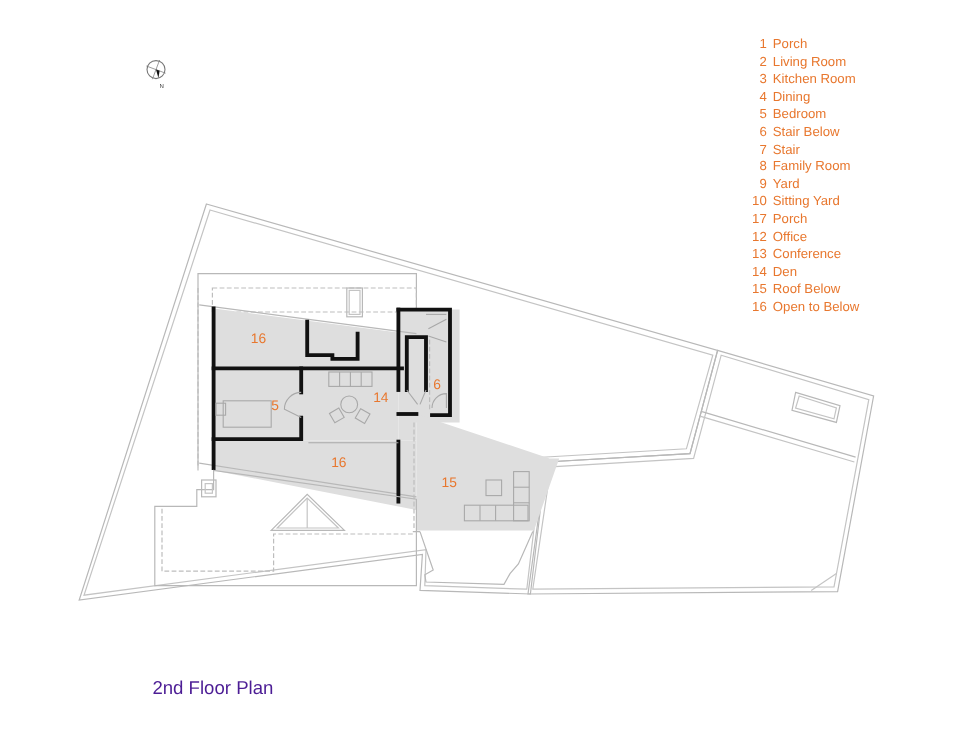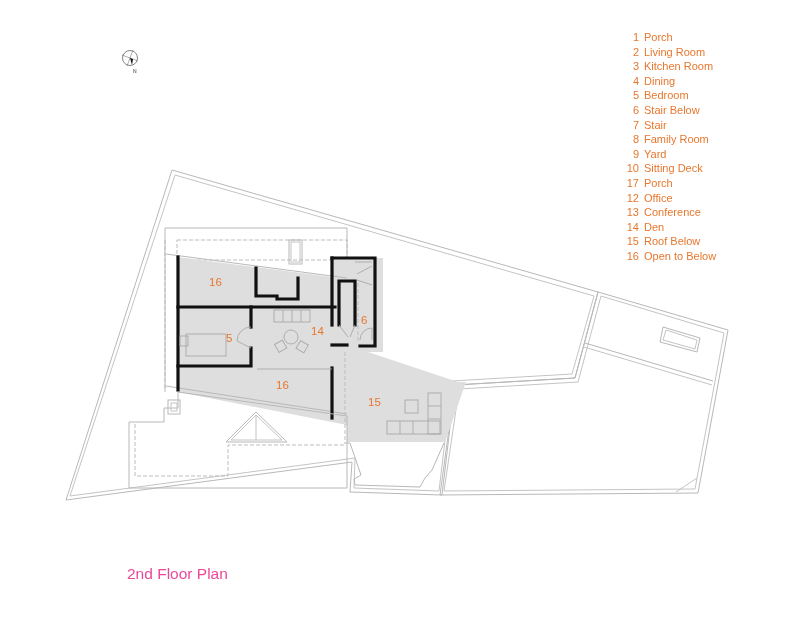--- a/index.html
+++ b/index.html
@@ -1,21 +1,21 @@
 <!DOCTYPE html>
 <html><head>
 <meta charset="utf-8">
 <style>
   html, body { margin: 0; padding: 0; background: #ffffff; }
   body { width: 800px; height: 618px; position: relative; overflow: hidden; font-family: "Liberation Sans", sans-serif; }
   #plan { position: absolute; left: 0; top: 0; width: 800px; height: 618px; }
   .legend { position: absolute; left: 622px; top: 30px; margin: 0; padding: 0; list-style: none; }
   .legend li { color: #e8772e; font-size: 11px; line-height: 14.6px; height: 14.6px; white-space: nowrap; }
   .legend .num { display: inline-block; width: 17px; text-align: right; margin-right: 5px; }
-  .title { position: absolute; left: 127px; top: 565px; font-size: 15.5px; color: #ec4899; }
+  .title { position: absolute; left: 127px; top: 565px; font-size: 15.5px; color: #4c1d95; }
   .room-label { fill: #e8772e; font-family: "Liberation Sans", sans-serif; font-size: 11.5px; }
   .thin { fill: none; stroke: #b8b8b8; stroke-width: 1; }
   .thin2 { fill: none; stroke: #c4c4c4; stroke-width: 1; }
   .dash { fill: none; stroke: #bdbdbd; stroke-width: 1; stroke-dasharray: 4 2; }
   .wall { fill: none; stroke: #111; stroke-width: 3.2; stroke-linecap: square; }
   .floor { fill: #dedede; stroke: none; }
   .furn { fill: none; stroke: #a8a8a8; stroke-width: 0.9; }
 </style>
 </head>
 <body>
@@ -142,21 +142,21 @@
 <ul class="legend">
   <li><span class="num">1</span><span>Porch</span></li>
   <li><span class="num">2</span><span>Living Room</span></li>
   <li><span class="num">3</span><span>Kitchen Room</span></li>
   <li><span class="num">4</span><span>Dining</span></li>
   <li><span class="num">5</span><span>Bedroom</span></li>
   <li><span class="num">6</span><span>Stair Below</span></li>
   <li><span class="num">7</span><span>Stair</span></li>
   <li><span class="num">8</span><span>Family Room</span></li>
   <li><span class="num">9</span><span>Yard</span></li>
-  <li><span class="num">10</span><span>Sitting Deck</span></li>
+  <li><span class="num">10</span><span>Sitting Yard</span></li>
   <li><span class="num">17</span><span>Porch</span></li>
   <li><span class="num">12</span><span>Office</span></li>
   <li><span class="num">13</span><span>Conference</span></li>
   <li><span class="num">14</span><span>Den</span></li>
   <li><span class="num">15</span><span>Roof Below</span></li>
   <li><span class="num">16</span><span>Open to Below</span></li>
 </ul>
 
 <div class="title">2nd Floor Plan</div>
 

